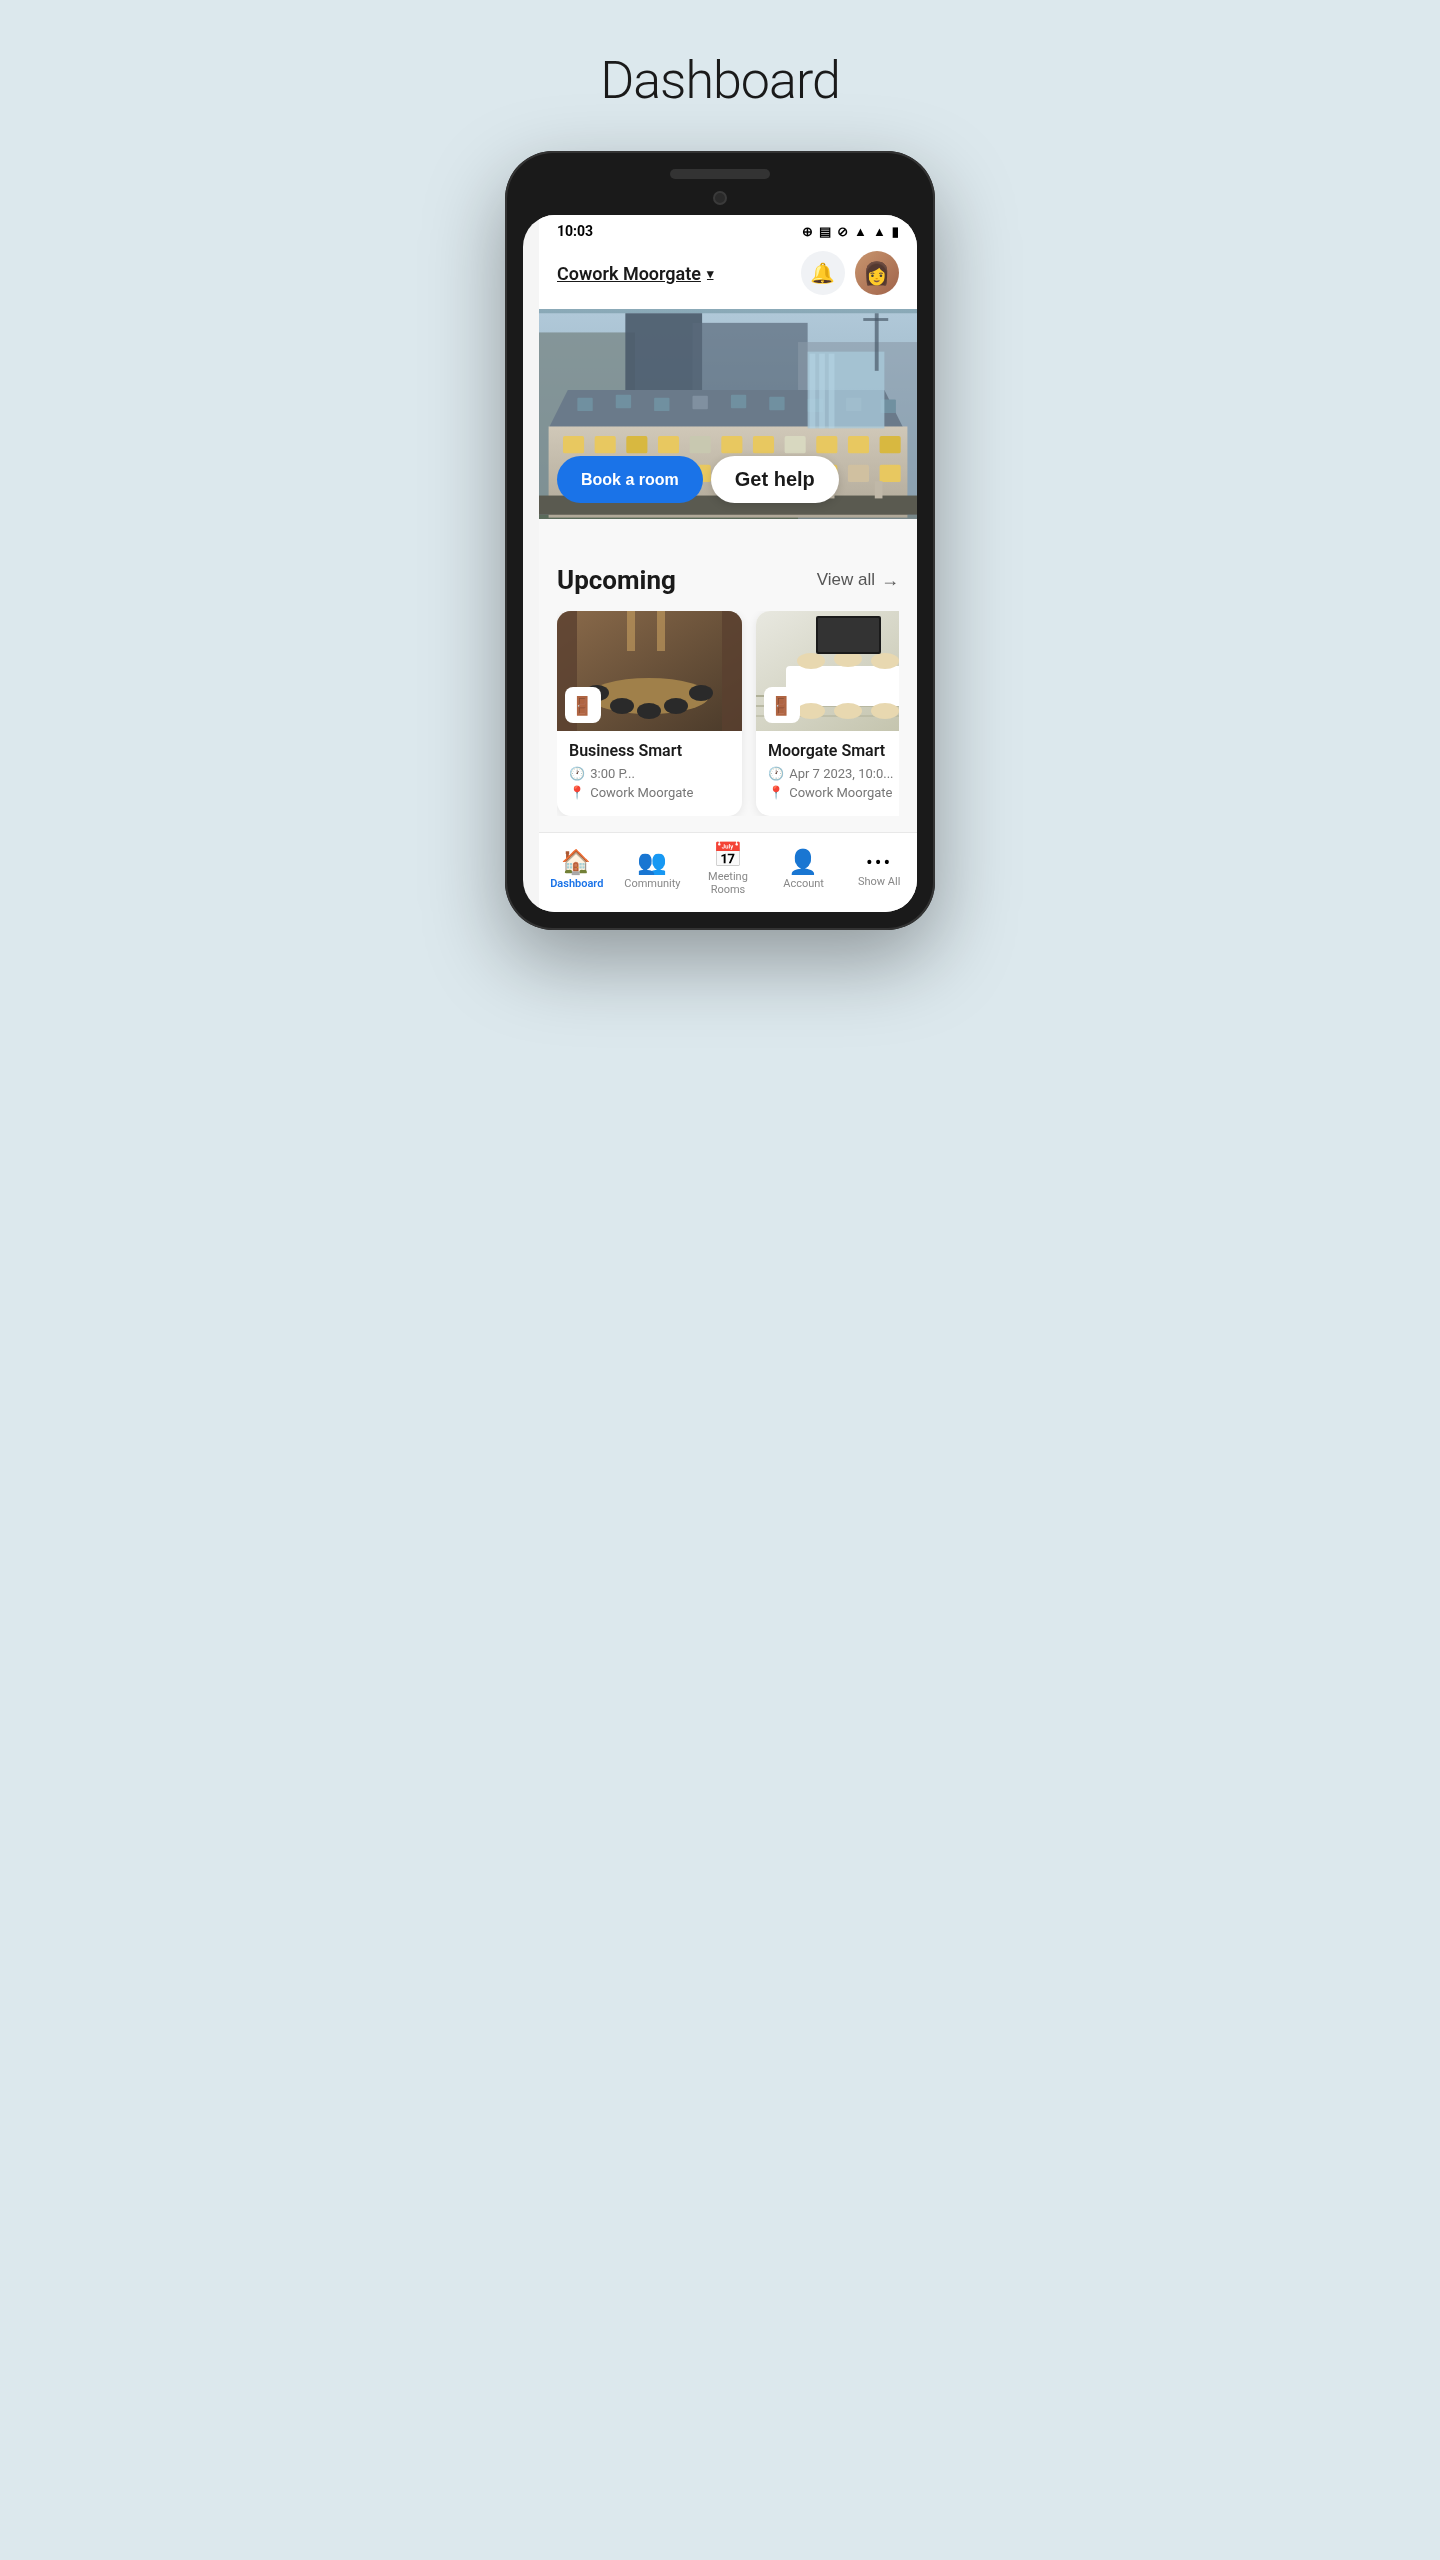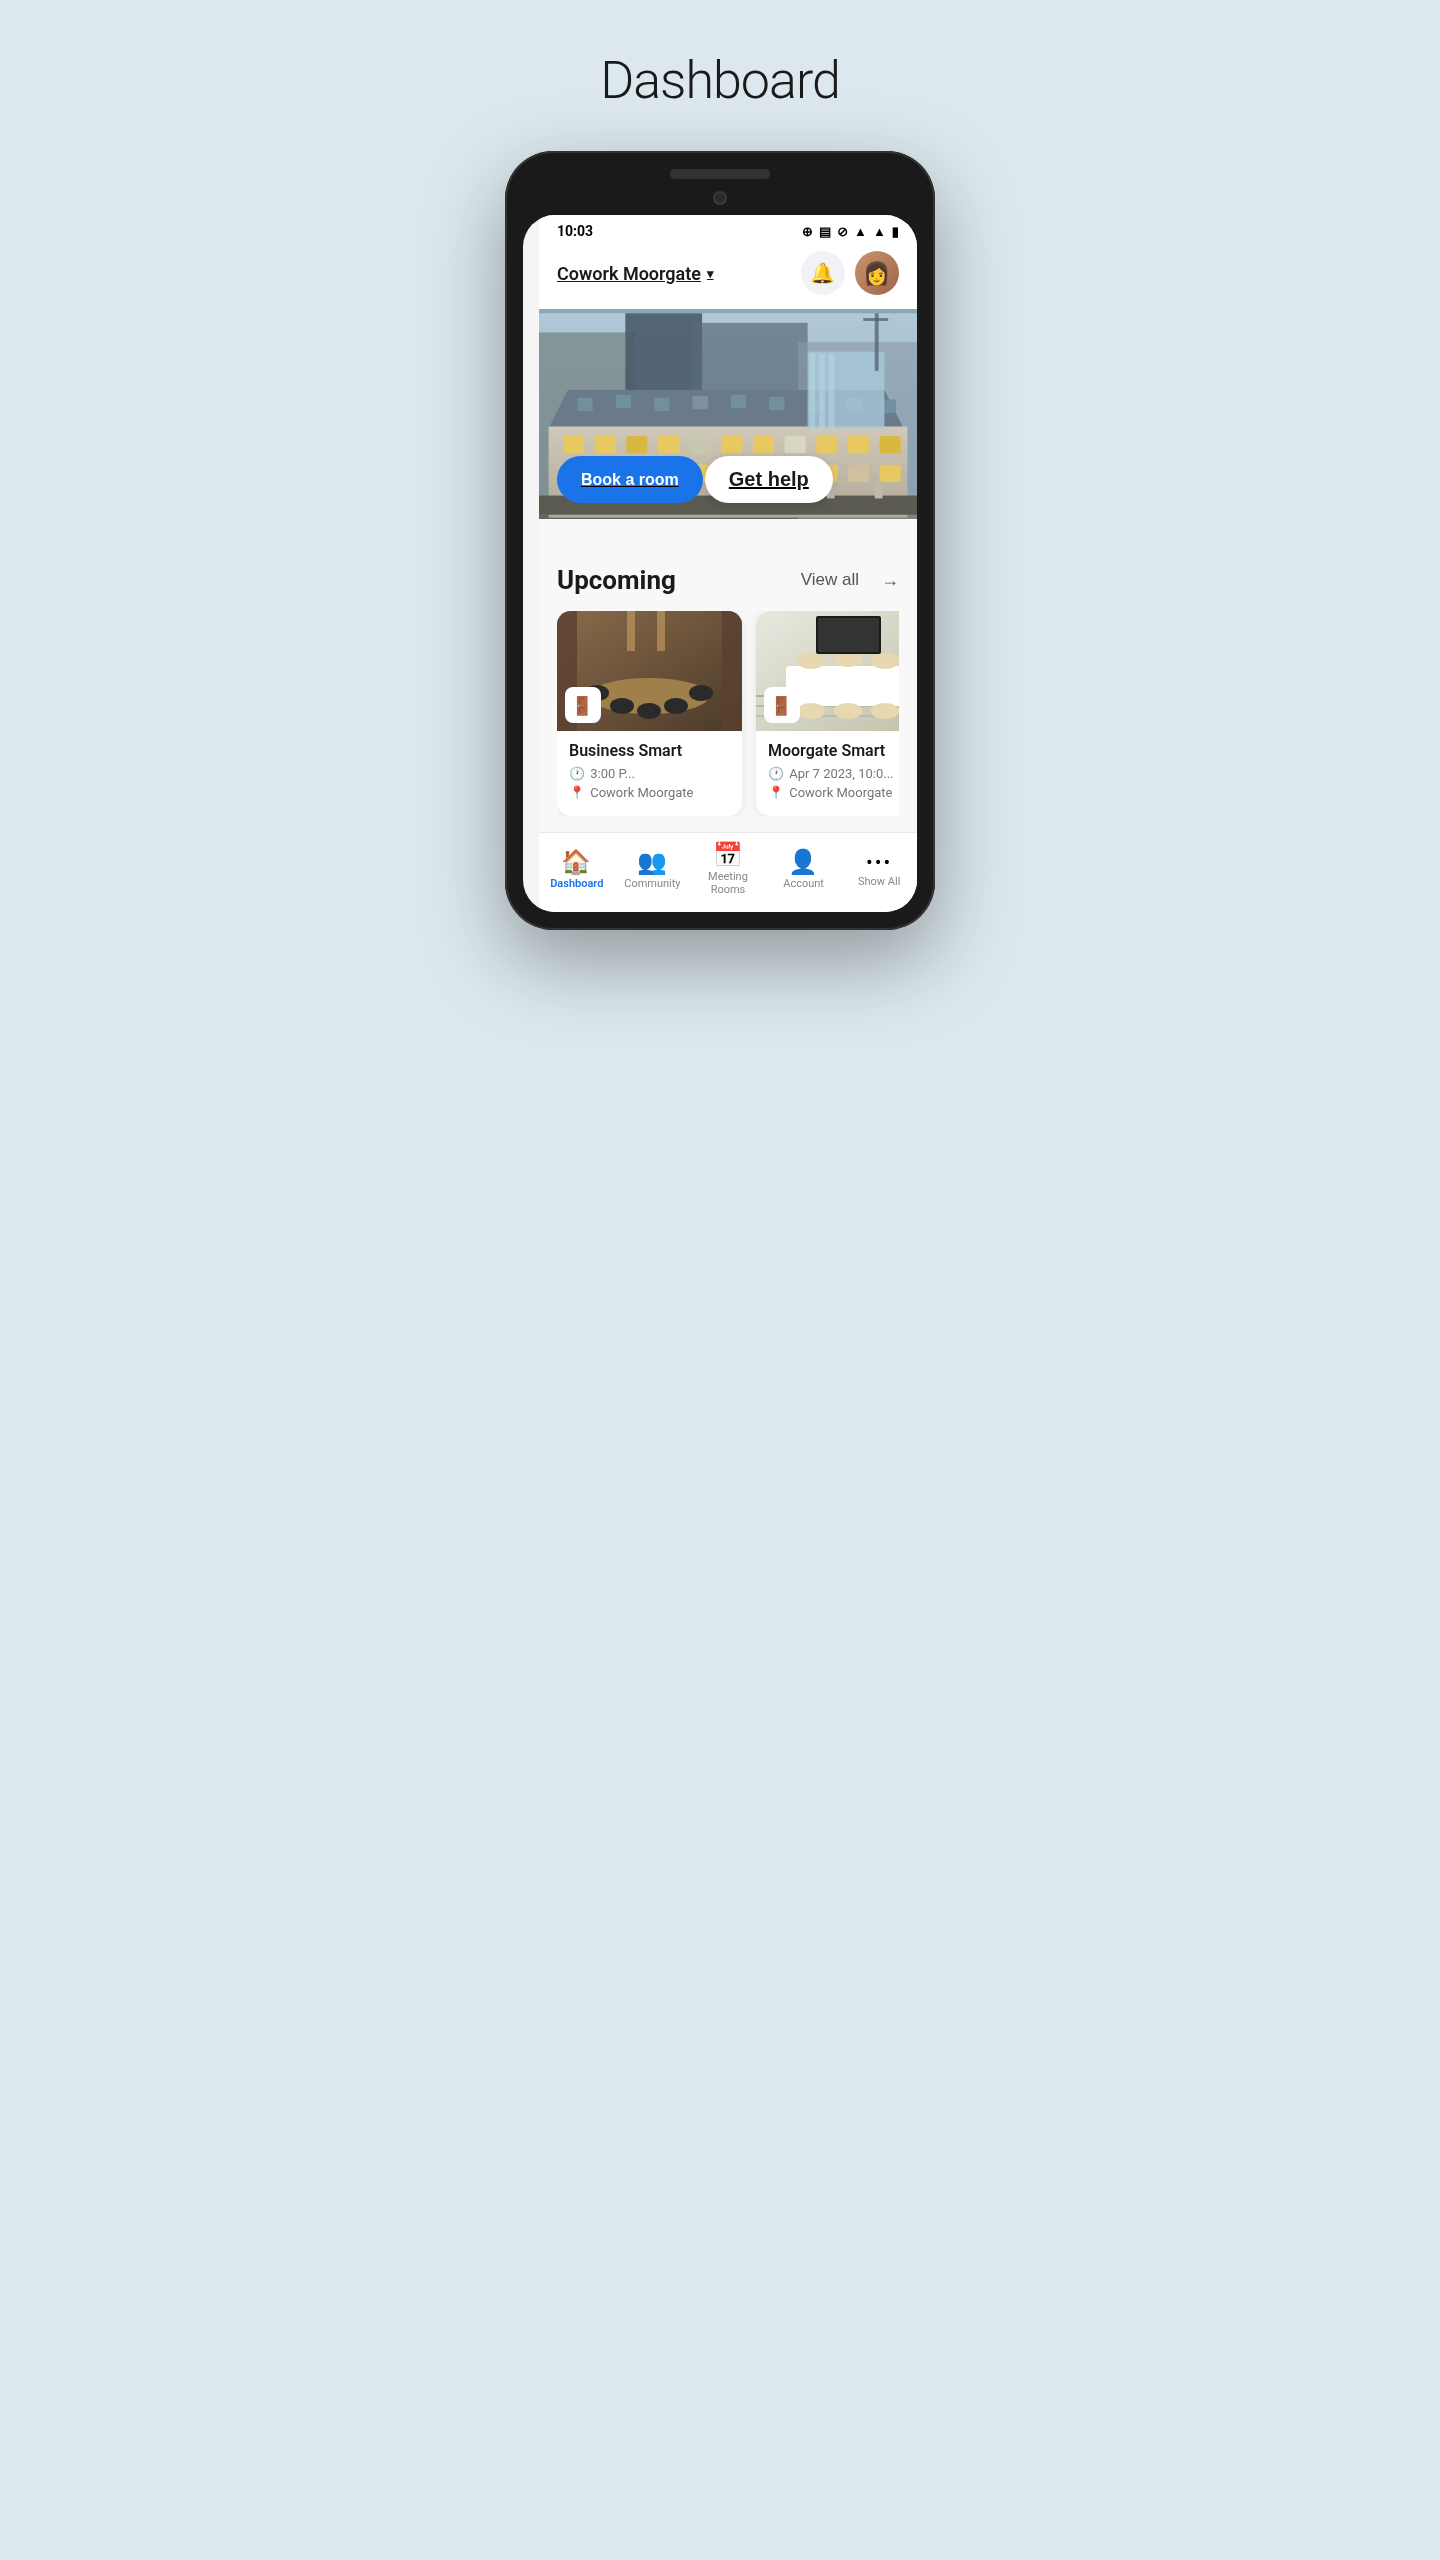--- a/index.html
+++ b/index.html
@@ -120,22 +120,21 @@
     
     .hero-svg {
       width: 100%;
       height: 100%;
     }
     .hero-buttons {
       position: absolute;
       bottom: 16px;
       left: 18px;
       display: flex;
-      gap: 2px;
-      text-decoration: underline;
+      gap: 8px;
     }
     .btn-book {
       background: #1a73e8;
       color: white;
       border: none;
       border-radius: 25px;
       padding: 12px 24px;
       font-size: 16px;
       font-weight: 600;
       cursor: pointer;
@@ -165,21 +164,21 @@
       margin-top: 30px;
     }
     .section-title {
       font-size: 26px;
       font-weight: 700;
       color: #1a1a1a;
     }
     .view-all-btn {
       display: flex;
       align-items: center;
-      gap: 22px;
+      gap: 6px;
       font-size: 17px;
       color: #555;
       cursor: pointer;
       background: none;
       border: none;
     }
     .arrow-right { font-size: 18px; }
     
     .cards-row {
       display: flex;

